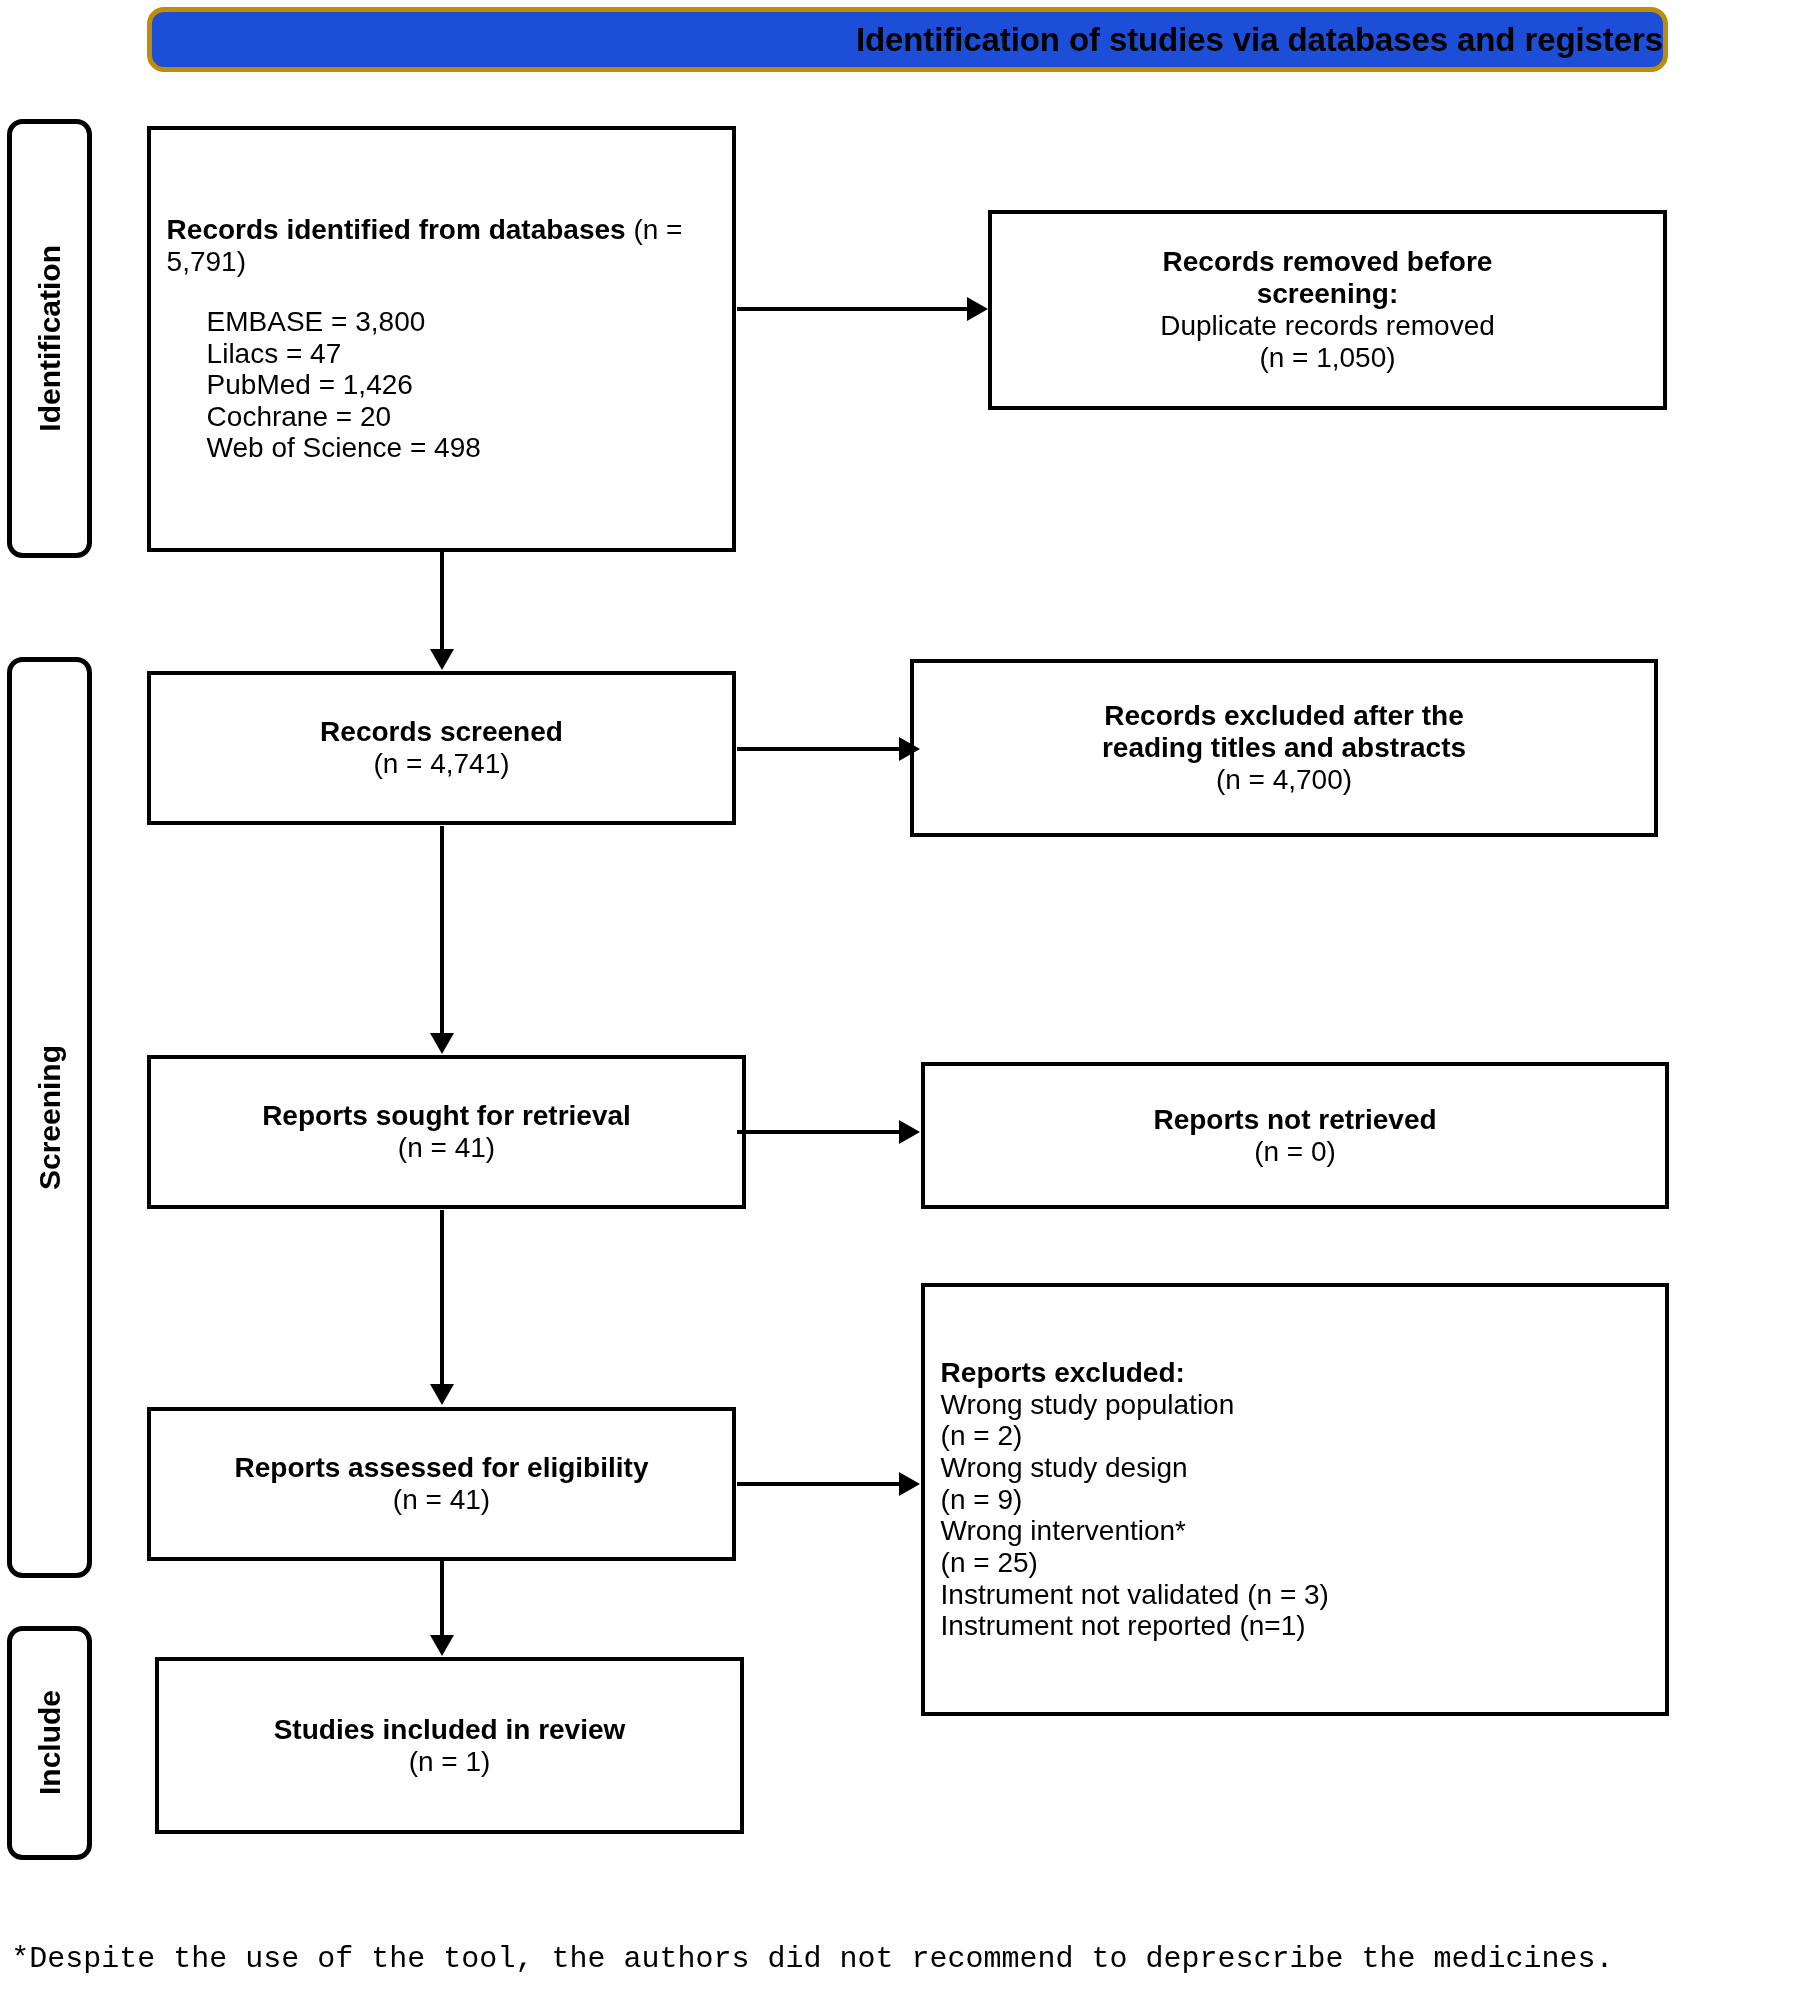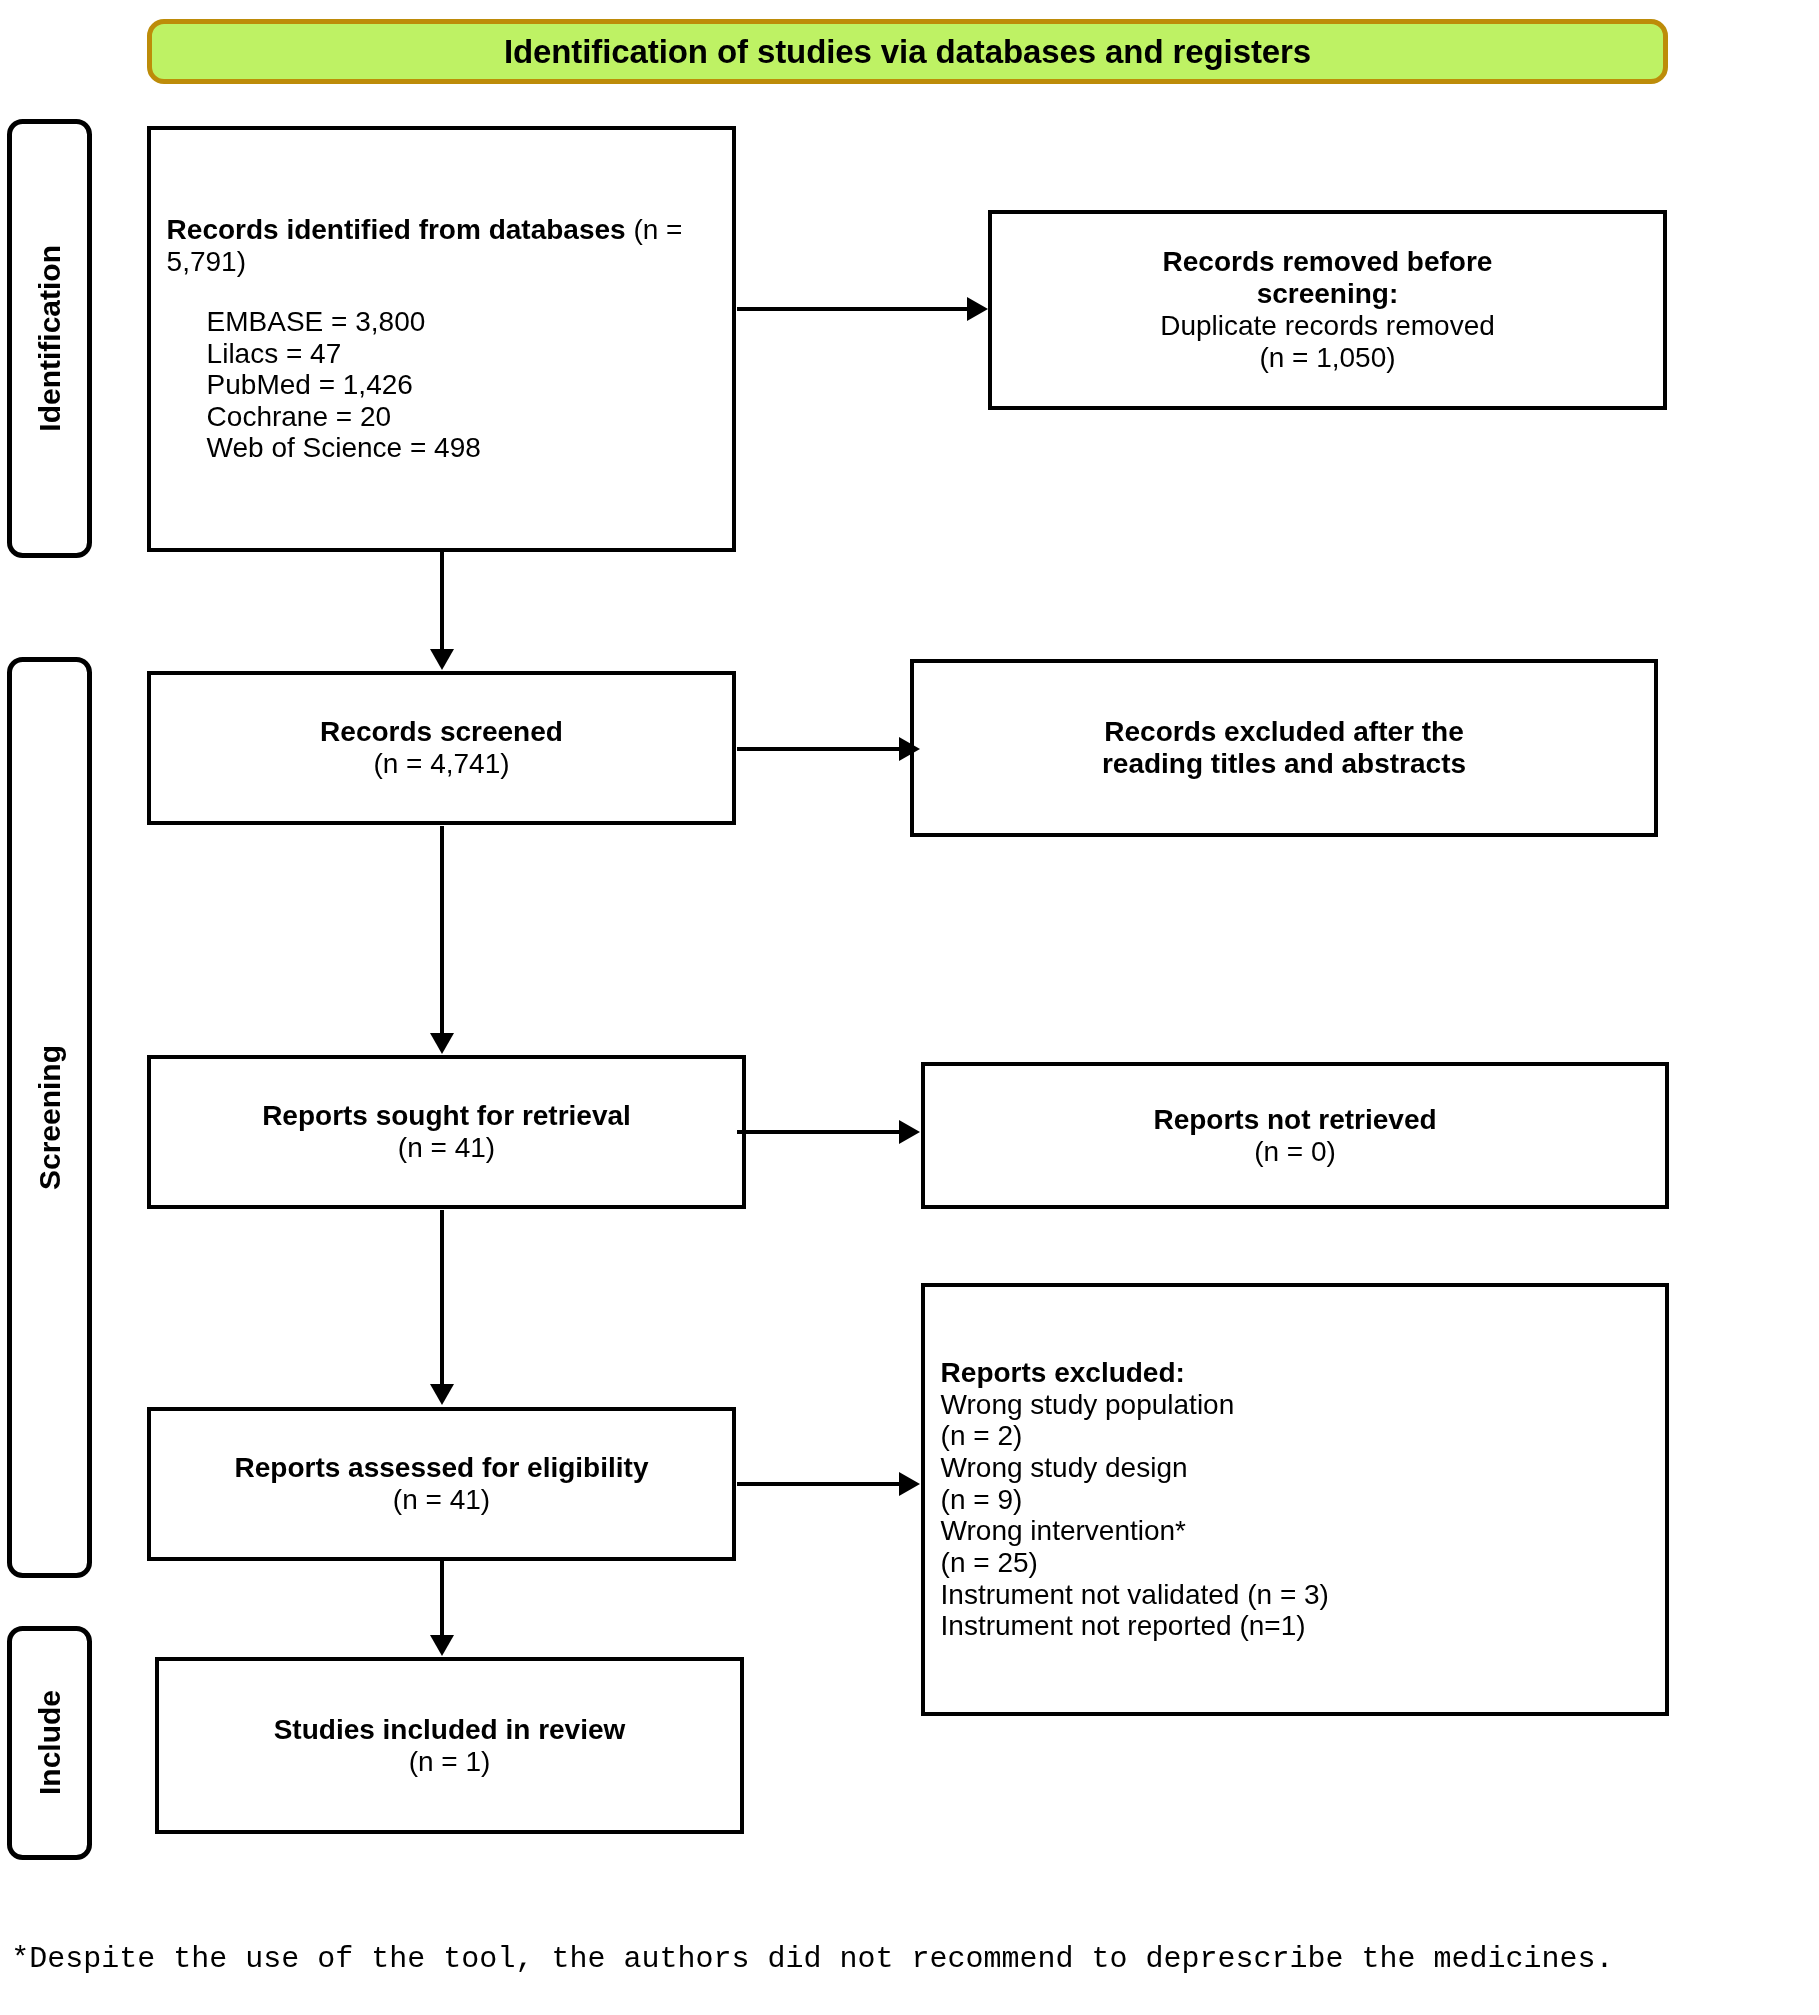--- a/index.html
+++ b/index.html
@@ -23,25 +23,24 @@
   
   .node {
     position: absolute;
     box-sizing: border-box;
   }
 
   
   .header-banner {
     border: 5px solid #bd8c09;
     border-radius: 17px;
-    background: #bef264;
+    background: #1d4ed8;
     display: flex;
     align-items: center;
-    justify-content: center;
-    margin-top: 12px;
+    justify-content: flex-end;
   }
   .header-banner .banner-text {
     font-size: 33px;
     font-weight: bold;
     letter-spacing: -0.1px;
     text-align: center;
     color: #000000;
   }
 
   
@@ -184,20 +183,21 @@
     <div class="bx-inner center">
       <div class="ttl">Records screened</div>
       <div class="val">(n = 4,741)</div>
     </div>
   </div>
 
   <div class="node flow-box center" style="left:910px; top:659px; width:748px; height:178px;">
     <div class="bx-inner center">
       <div class="ttl">Records excluded after the</div>
       <div class="ttl">reading titles and abstracts</div>
+      <div class="val">(n = 4,700)</div>
     </div>
   </div>
 
   <div class="hline" style="left:737px; top:747px; width:163px;"></div>
   <div class="arrow-right" style="left:899px; top:737px;"></div>
 
   <div class="vline" style="left:440px; top:826px; width:4.2px; height:210px;"></div>
   <div class="arrow-down" style="left:430px; top:1033px;"></div>
 
   <div class="node flow-box center" style="left:147px; top:1055px; width:599px; height:154px;">

